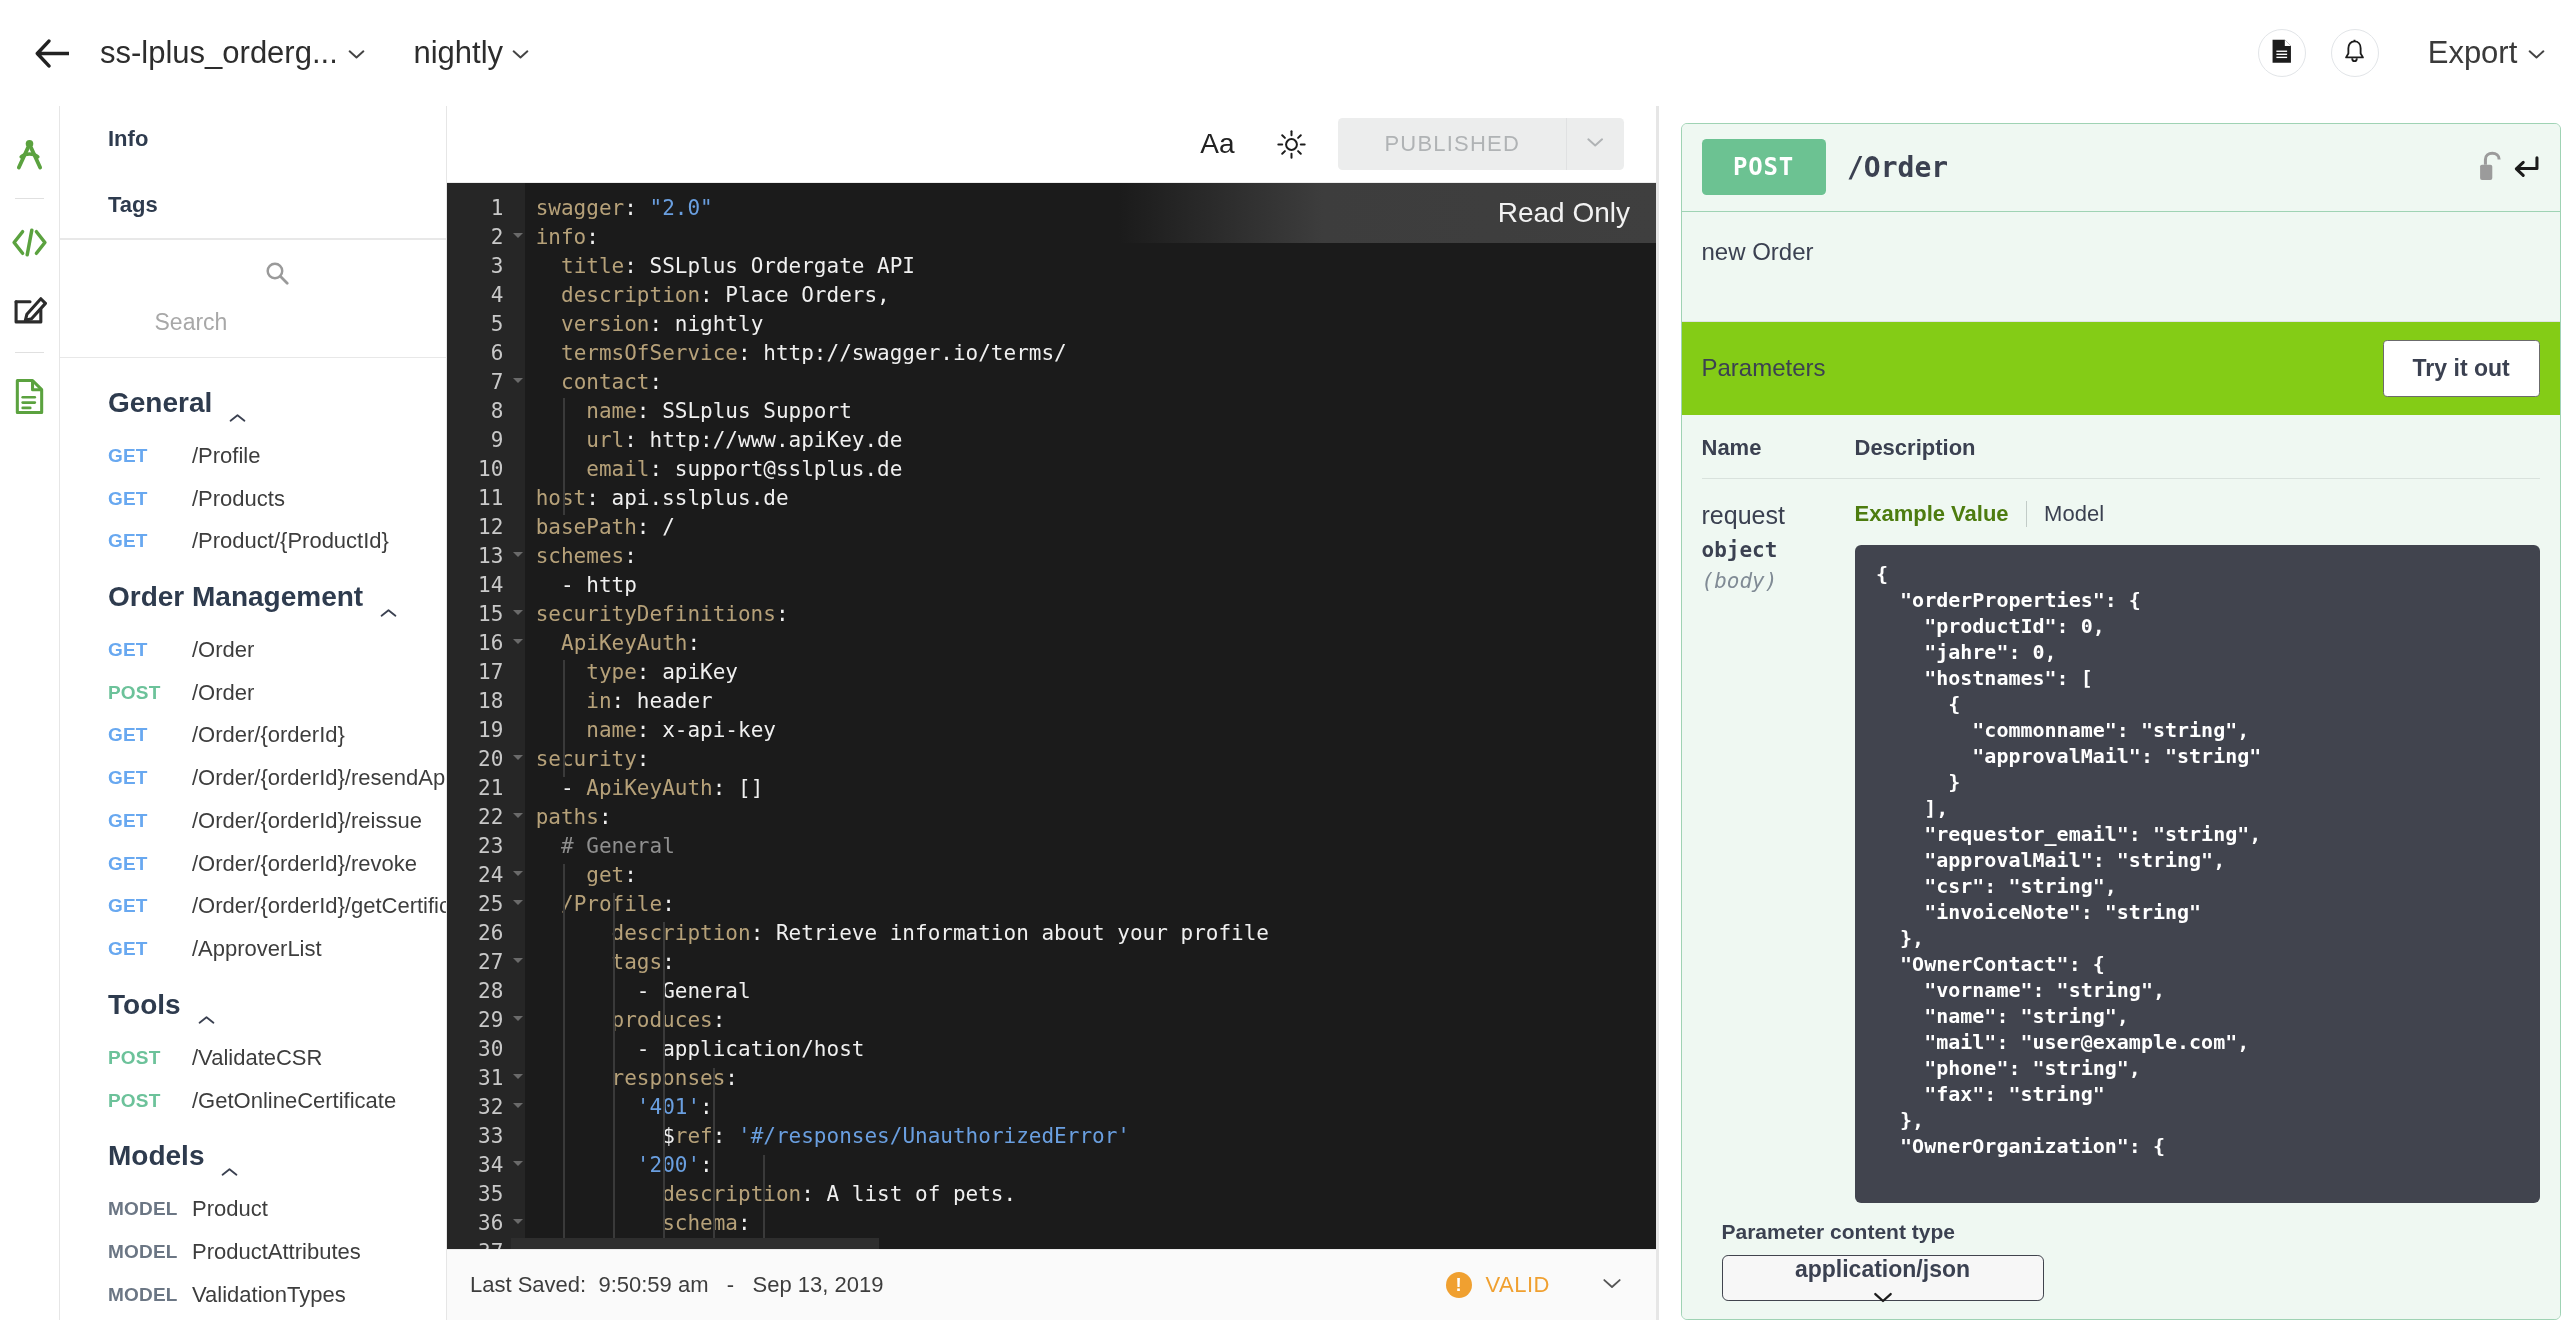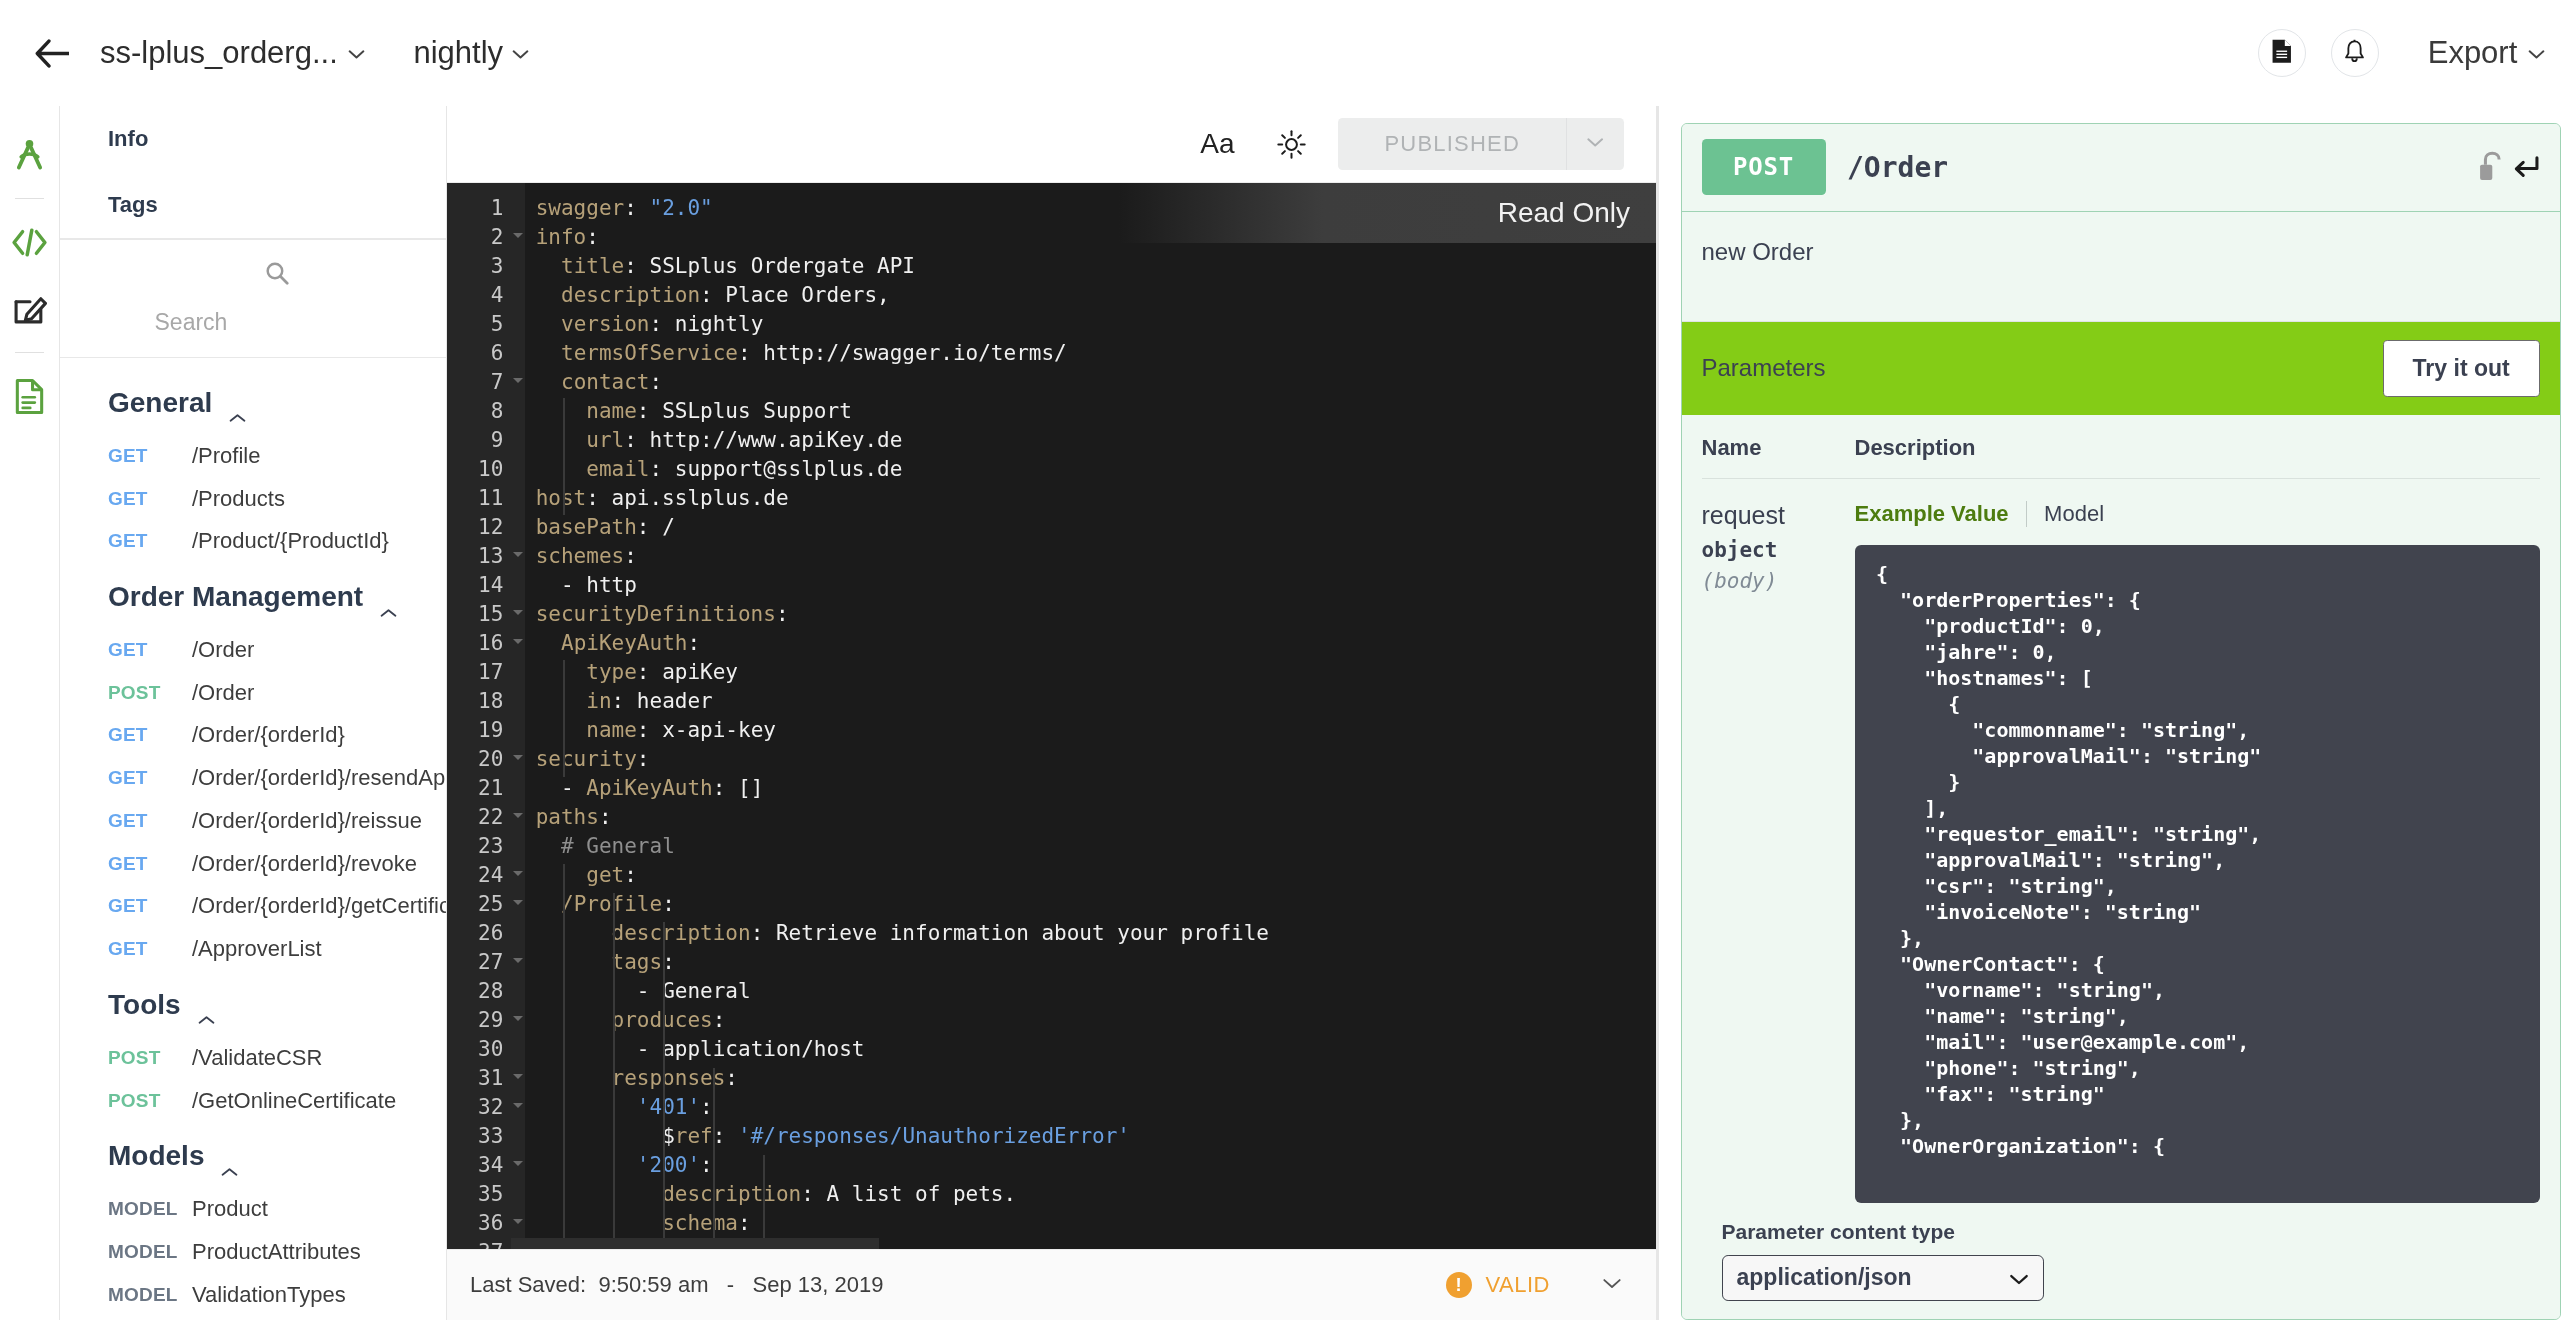--- a/index.html
+++ b/index.html
@@ -281,21 +281,21 @@
   }
   .ctype-wrap { padding: 17px 20px 18.4px 20px; background: #eff8f2; }
   .ctype-label { font-size: 21px; font-weight: bold; color: #3b4151; margin-bottom: 10.7px; }
   .ctype-select {
     width: 322px; height: 46px;
     border: 1.5px solid #41444e; border-radius: 6.1px;
     background: #f7f7f7; color: #3b4151;
     font-size: 23px; font-weight: bold;
     font-family: "Liberation Sans", sans-serif;
     padding: 0 14px; cursor: pointer;
-    display: flex; align-items: center;
+    display: flex; align-items: center; flex-direction: column;
   }
   .ctype-spacer { flex: 1 1 auto; }
 </style>
 </head>
 <body>
 
 <div id="app">
 
   <div class="topbar">
     <div class="back-arrow">

